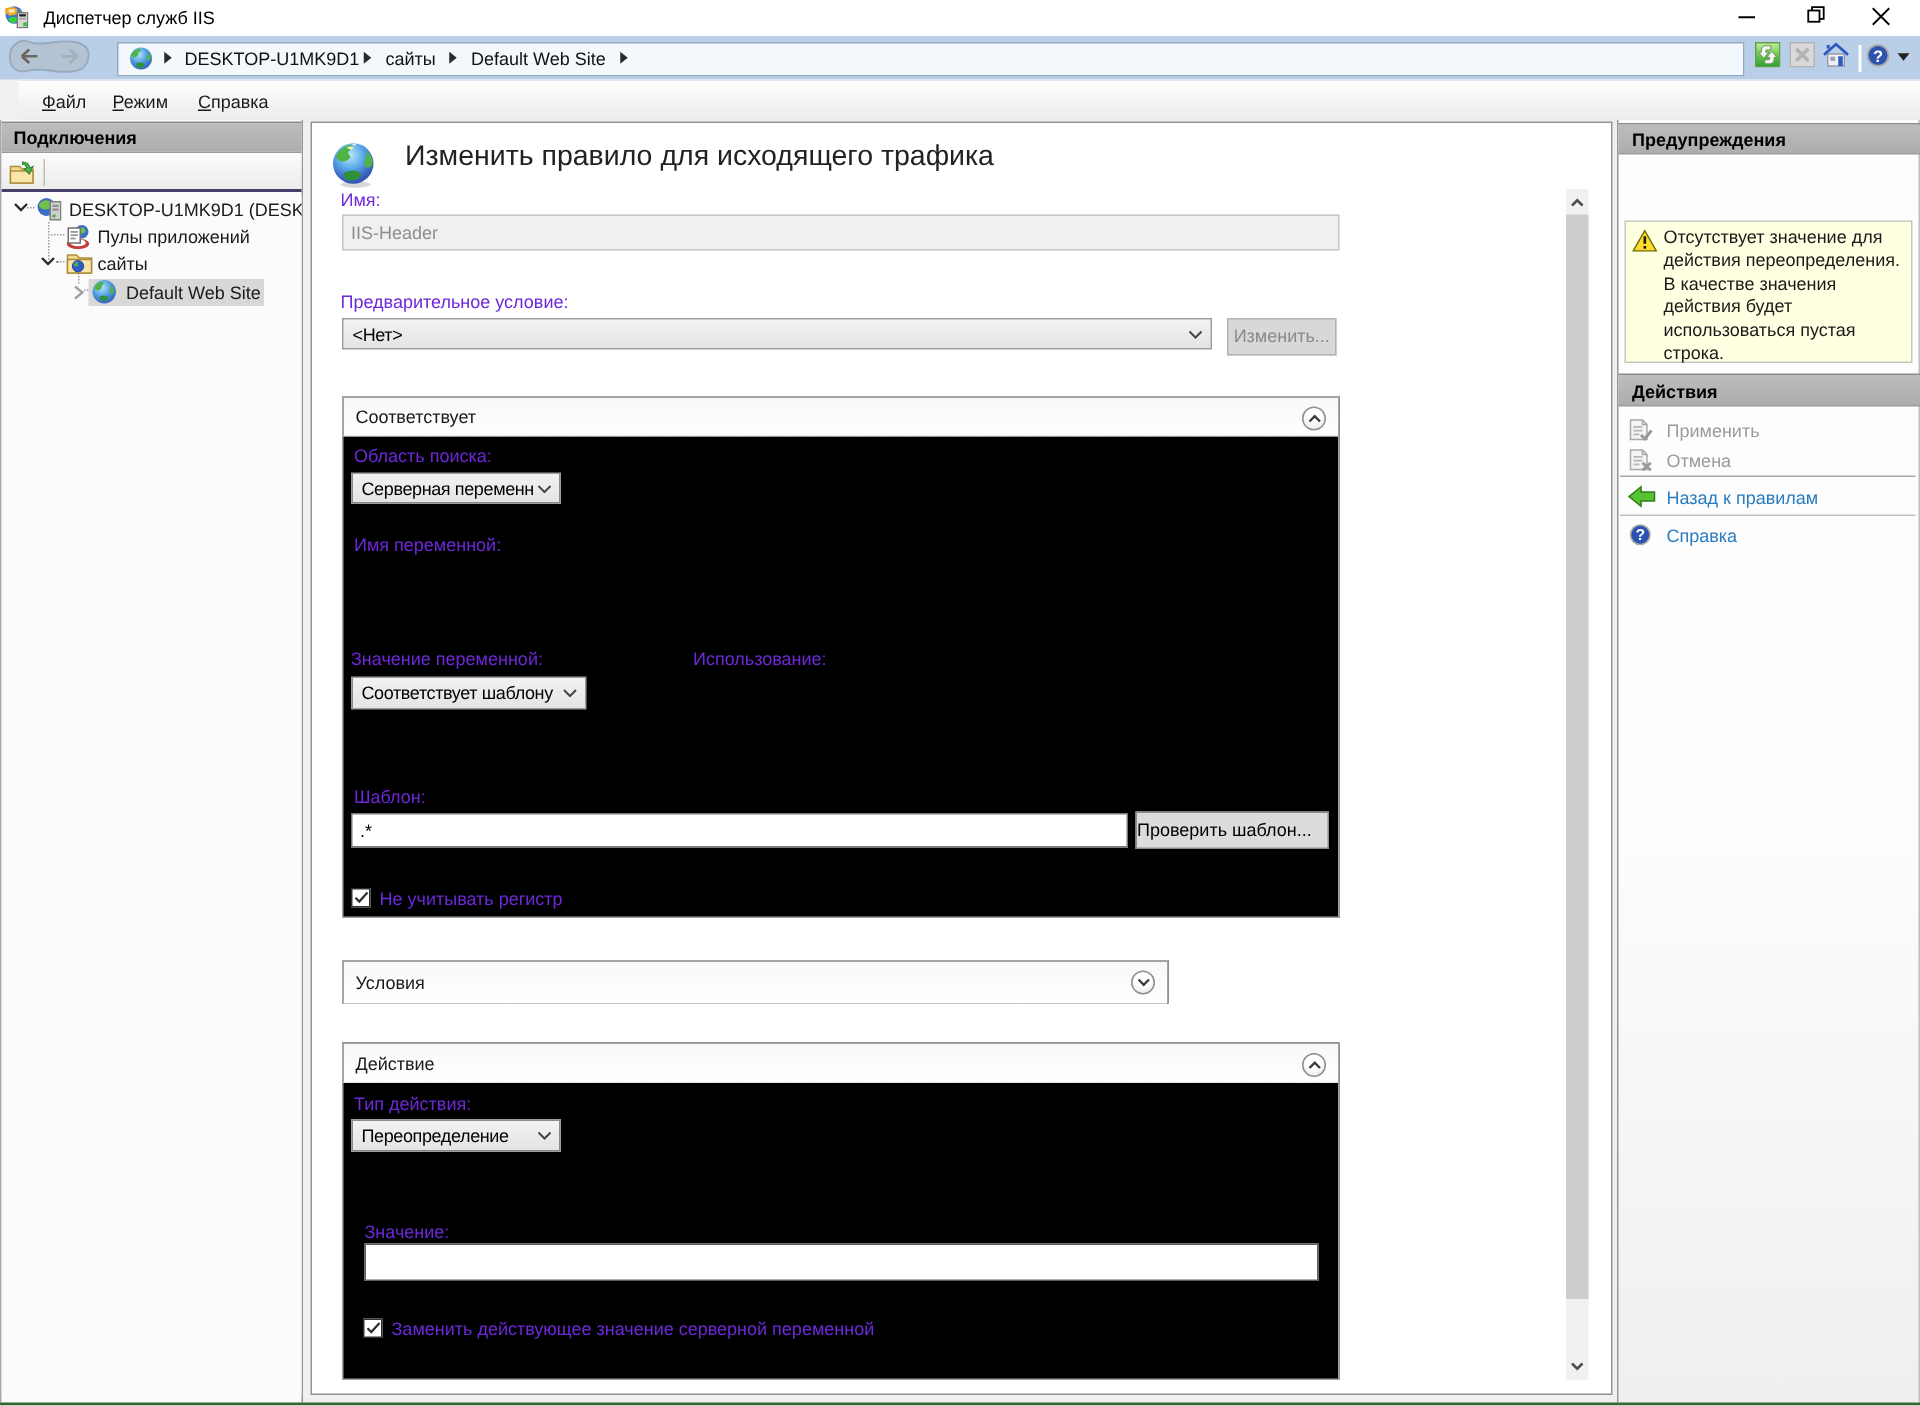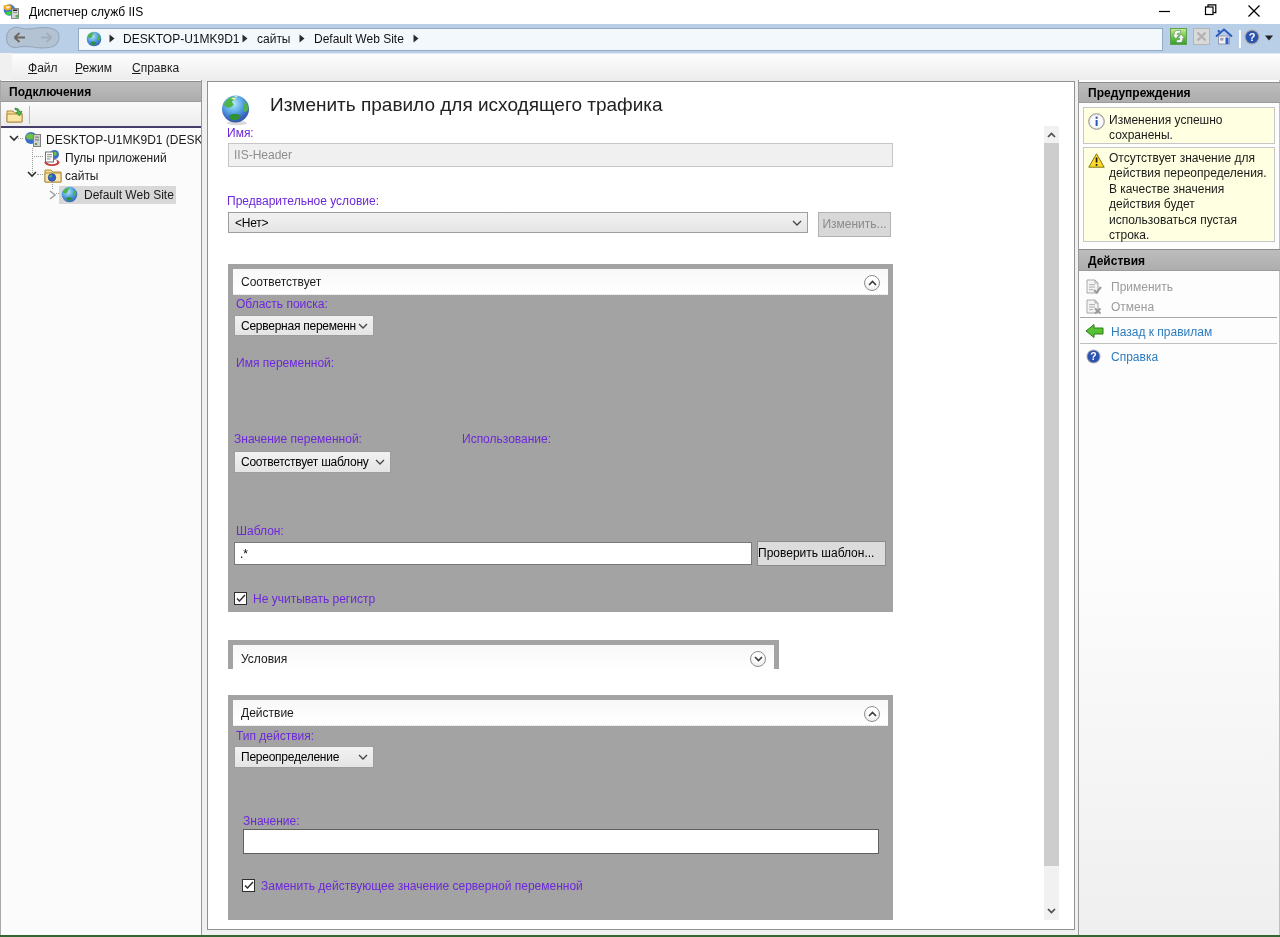--- a/index.html
+++ b/index.html
@@ -2,21 +2,21 @@
 <html><head><meta charset="utf-8"><style>
 *{margin:0;padding:0;box-sizing:border-box}
 html,body{width:1280px;height:937px;overflow:hidden}
 body{font-family:"Liberation Sans",sans-serif;font-size:12px;color:#1a1a1a;background:#f0f0f0;position:relative}
 .abs{position:absolute}
 .lbl{position:absolute;font-size:12px;color:#6d28d9;white-space:nowrap}
 .combo{position:absolute;background:linear-gradient(#f2f2f2,#e4e4e4);border:1px solid #9d9d9d;font-size:12px;color:#000}
 .combo .ct{position:absolute;left:6px;top:3px;white-space:nowrap;letter-spacing:-0.25px}
 .chev{position:absolute;right:5px;top:7px}
 .inp{position:absolute;background:#fff;border:1px solid #787878;font-size:12px;color:#000}
-.sect{position:absolute;border:5px solid #a3a3a3;background:#a3a3a3}
+.sect{position:absolute;border:1px solid #a3a3a3;background:#000000}
 .shead{position:absolute;left:0;top:0;right:0;height:26px;background:linear-gradient(#f8f8f8,#ffffff);border-bottom:1px dotted #e0e0e0}
 .shead .st{position:absolute;left:8px;top:6px;font-size:12px;color:#1a1a1a}
 .cbtn{position:absolute;right:8px;top:6px;width:16px;height:16px;border-radius:50%;border:1px solid #8e8e8e;background:radial-gradient(circle at 50% 30%,#ffffff 40%,#e2e2e2)}
 .hdrgray{position:absolute;background:linear-gradient(#bdbdbd,#adadad);border-top:1px solid #8c8c8c;border-bottom:1px solid #9b9b9b;font-weight:bold;font-size:12px;color:#000}
 .cb{position:absolute;width:13px;height:13px;background:#fff;border:1px solid #2f2f2f}
 .ylw{position:absolute;background:#ffffe1;border:1px solid #c6c6c6}
 </style></head>
 <body>
 
 <div class="abs" style="left:0;top:0;width:1280px;height:24px;background:#ffffff">
@@ -309,29 +309,20 @@
     <svg class="abs" style="left:3px;top:782px" width="9" height="6" viewBox="0 0 9 6">
         <path d="M1 1 L4.5 4.5 L8 1" fill="none" stroke="#4d4d4d" stroke-width="1.7"></path>
       </svg>
   </div>
 </div>
 
 <div class="abs" style="left:1078px;top:80px;width:202px;height:855px;background:linear-gradient(#fdfdfd 55%,#efefef);border-left:1px solid #989898;border-right:1px solid #c0c0c0">
   <div class="hdrgray" style="left:0;top:2px;width:224px;height:21px">
       <span style="position:absolute;left:9px;top:3px">Предупреждения</span>
     </div>
-  <div class="ylw" style="left:4px;top:27px;width:192px;height:37px">
-    <svg style="position:absolute;left:4px;top:5px" width="17" height="17" viewBox="0 0 17 17">
-      <circle cx="8.5" cy="8.5" r="7.8" fill="#e8e8e8" stroke="#8f8f8f" stroke-width="1"></circle>
-      <circle cx="8.5" cy="8.5" r="6.2" fill="#fdfdfd"></circle>
-      <rect x="7.6" y="7" width="2" height="6" fill="#2456b8"></rect>
-      <rect x="7.6" y="3.6" width="2" height="2.2" fill="#2456b8"></rect>
-    </svg>
-    <div style="position:absolute;left:25px;top:5px;line-height:15px">Изменения успешно<br>сохранены.</div>
-  </div>
   <div class="ylw" style="left:4px;top:67px;width:192px;height:95px">
     <svg style="position:absolute;left:4px;top:5px" width="17" height="15" viewBox="0 0 17 15">
       <path d="M8.5 0.8 L16.2 14.2 L0.8 14.2 Z" fill="#ffd92b" stroke="#6b6b00" stroke-width="0.9"></path>
       <rect x="7.7" y="4.5" width="1.7" height="5" fill="#1a1a1a"></rect>
       <rect x="7.7" y="11" width="1.7" height="1.8" fill="#1a1a1a"></rect>
     </svg>
     <div style="position:absolute;left:25px;top:3px;line-height:15.4px;width:160px">Отсутствует значение для действия переопределения. В качестве значения действия будет использоваться пустая строка.</div>
   </div>
   <div class="hdrgray" style="left:0;top:169px;width:201px;height:22px">
       <span style="position:absolute;left:9px;top:4px">Действия</span>

